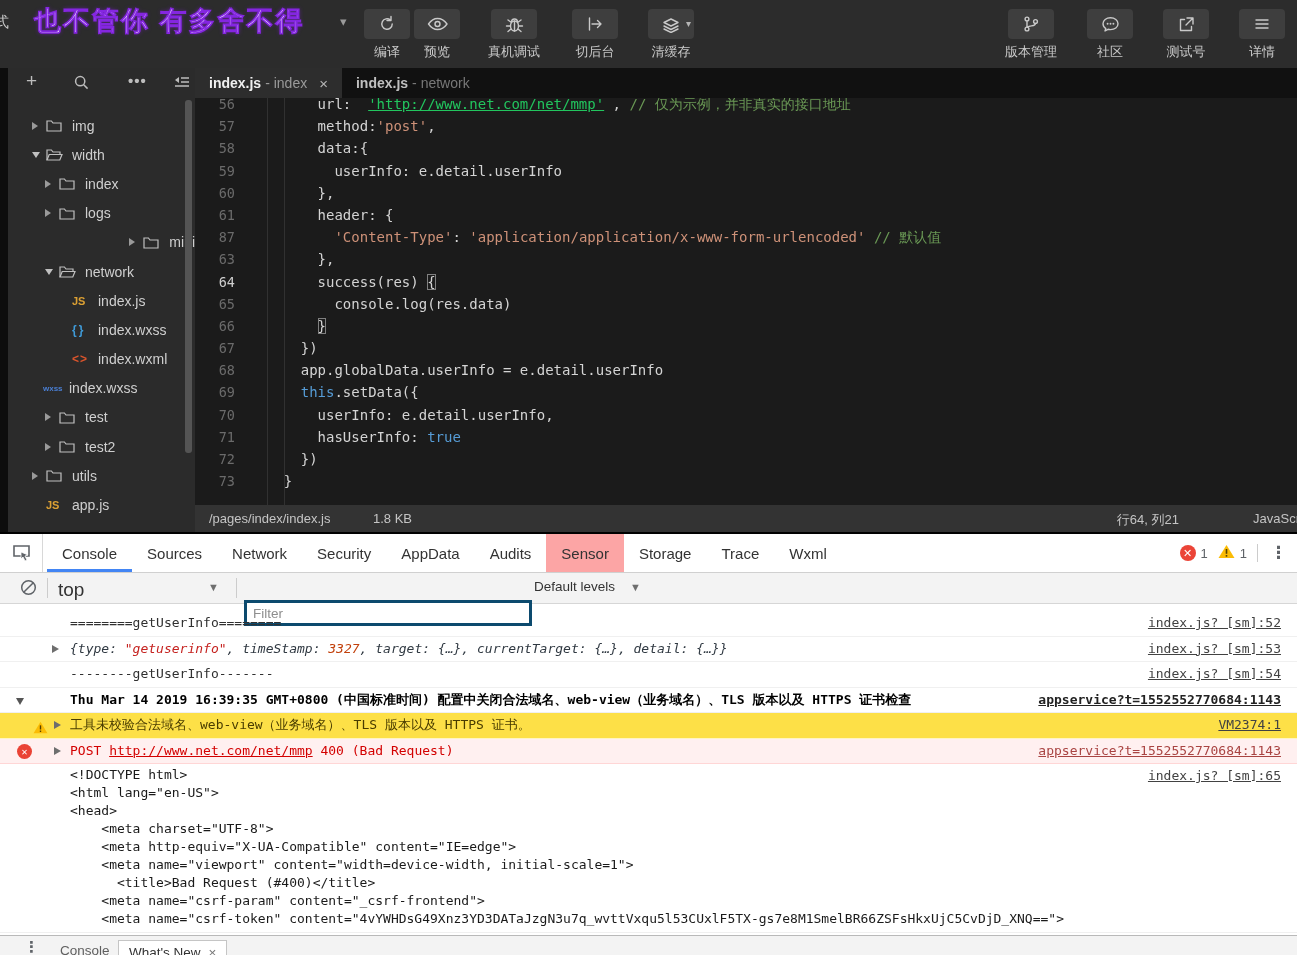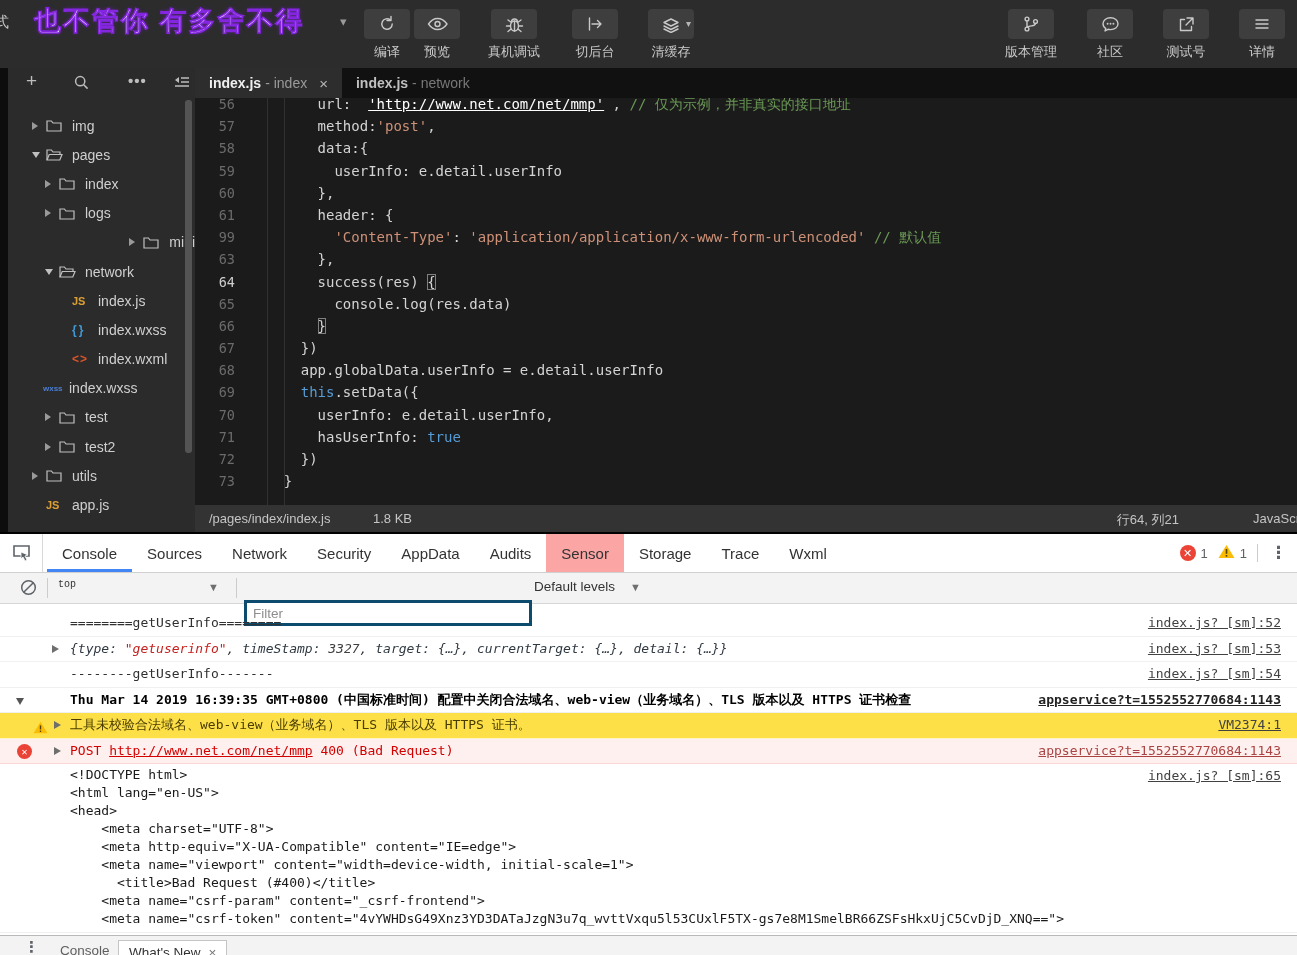--- a/index.html
+++ b/index.html
@@ -52,21 +52,21 @@
   .etab .x{color:#b5b5b5;margin-left:12px;font-size:15px;}
   #editor{position:absolute;left:195px;top:98px;right:0;height:407px;background:#1b1b1b;overflow:hidden;
           font-family:"DejaVu Sans Mono","Liberation Mono",monospace;font-size:14px;}
   .guide{position:absolute;top:0;bottom:0;width:1px;background:#313131;}
   .g1{left:72px;} .g2{left:89px;}
   #gutter{position:absolute;left:0;top:-5px;width:40px;text-align:right;color:#6b6b6b;font-size:13.5px;}
   #gutter .lnum{height:22.2px;line-height:22.2px;}
   #gutter .act{color:#cfcfcf;}
   #code{position:absolute;left:72px;top:-5px;right:0;white-space:pre;}
   .cline{height:22.2px;line-height:22.2px;}
-  .tok-p{color:#d4d4d4;} .tok-s{color:#ce9178;margin-top:34px;} .tok-sl{color:#ffffff;text-decoration:underline;}
+  .tok-p{color:#d4d4d4;} .tok-s{color:#ce9178;margin-top:34px;} .tok-sl{color:#22c55e;text-decoration:underline;}
   .tok-c{color:#6a9955;} .tok-k{color:#569cd6;}
   .tok-b{color:#d4d4d4;outline:1px solid #808080;outline-offset:-1px;}
   
   #statusbar{position:absolute;left:195px;top:505px;right:0;height:27px;background:#333;color:#c5c5c5;font-size:13px;}
   #sb-path{position:absolute;left:14px;top:6px;} #sb-size{position:absolute;left:178px;top:6px;}
   #sb-cursor{position:absolute;right:118px;top:6px;} #sb-lang{position:absolute;left:1058px;top:6px;white-space:nowrap;}
   
   #devtools{position:absolute;left:0;top:532px;width:1297px;height:423px;background:#fff;border-top:2px solid #000;}
   .dt-tabbar{position:relative;height:38px;border-bottom:1px solid #d0d0d0;display:flex;align-items:stretch;}
   #dt-inspect{width:42px;border-right:1px solid #d8d8d8;display:flex;align-items:center;justify-content:center;}
@@ -74,36 +74,36 @@
   .dtab.dact{border-bottom:3px solid #4285f4;padding-top:3px;}
   .dtab.dhl{background:#fca5a5;}
   #dt-badges{position:absolute;right:10px;top:0;height:38px;display:flex;align-items:center;}
   .err-badge{width:16px;height:16px;border-radius:50%;background:#eb4437;color:#fff;font-size:11px;line-height:16px;text-align:center;font-weight:bold;}
   .badge-num{color:#5f6368;font-size:13px;margin:0 10px 0 5px;}
   .dt-vdiv{width:1px;height:18px;background:#ccc;margin-right:12px;}
   #dt-kebab{color:#5f6368;font-size:17px;font-weight:bold;letter-spacing:0;line-height:10px;}
   .dt-toolbar{position:relative;height:30px;background:#f3f3f3;border-bottom:1px solid #d6d6d6;}
   #ct-clear{position:absolute;left:20px;top:6px;}
   .ct-div1{position:absolute;left:47px;top:5px;width:1px;height:20px;background:#ccc;}
-  #ct-top{position:absolute;left:58px;top:6px;font-size:10px;color:#333;font-family:Liberation Mono, monospace;}
+  #ct-top{position:absolute;left:58px;top:6px;font-size:19px;color:#333;}
   #ct-top-caret{position:absolute;left:208px;top:8px;font-size:11px;color:#6e6e6e;}
   .ct-div2{position:absolute;left:236px;top:5px;width:1px;height:20px;background:#ccc;}
   #ct-filter{position:absolute;left:244px;top:3px;width:270px;height:20px;border:3px solid #0c4a6e;background:#fff;
              font-size:13.5px;padding:0 6px;color:#333;font-family:inherit;margin-top:24px;}
   #ct-filter::placeholder{color:#8e8e8e;}
   #ct-levels{position:absolute;left:534px;top:6px;font-size:13.5px;color:#333;}
   #ct-levels-caret{position:absolute;left:630px;top:8px;font-size:11px;color:#6e6e6e;}
   
   #console-rows{padding-top:7px;font-family:"DejaVu Sans Mono","Liberation Mono",monospace;font-size:13px;}
   .crow{position:relative;min-height:24px;line-height:24.5px;border-bottom:1px solid #f0f0f0;padding-left:70px;color:#303030;}
   .crow.group{font-weight:bold;color:#000;padding-right:280px;}
   .crow.warning{background:#fde047;border-color:#fff5c2;color:#493c00;}
   .crow.error{background:#fff0f0;border-color:#ffd6d6;color:#d30000;}
   .crow.object{font-style:italic;color:#303942;}
-  .ob-str{color:#c5221f;} .ob-num{color:#404040;margin-top:46px;}
+  .ob-str{color:#c5221f;} .ob-num{color:#c2410c;margin-top:46px;}
   .err-url{text-decoration:underline;}
   .tri{position:absolute;top:8px;} 
   .tri-r{border-left:7px solid #6e6e6e;border-top:4.5px solid transparent;border-bottom:4.5px solid transparent;}
   .tri-d{top:10px;border-top:7px solid #555;border-left:4.5px solid transparent;border-right:4.5px solid transparent;}
   .wpos{position:absolute;left:33px;top:5px;} 
   .epos{position:absolute;left:17px;top:5px;width:15px;height:15px;border-radius:50%;background:#ea4335;color:#fff;
         font-size:10px;line-height:15px;text-align:center;font-weight:bold;font-style:normal;}
   .clink{position:absolute;right:16px;top:0;color:#424242;text-decoration:underline;cursor:pointer;font-style:normal;font-weight:normal;}
   .clink.bold{font-weight:bold;color:#222;}
   .clink.red{color:#a94442;}
@@ -266,21 +266,21 @@
         <div class="trow" style="padding-left: 24px;">
           <span class="arrow">
             <span class="arr-d"></span>
           </span>
           <span class="icn ficon">
             <svg width="17" height="13" viewBox="0 0 17 13">
               <path d="M1 12V2h4.4L7 4h7v2.5" fill="none" stroke="#c0c0c0" stroke-width="1.2"></path>
               <path d="M1 12l2.2-5.5H16L13.8 12z" fill="none" stroke="#c0c0c0" stroke-width="1.2"></path>
             </svg>
           </span>
-          <span class="tlabel">pages</span>
+          <span class="tlabel">width</span>
         </div>
         <div class="trow" style="padding-left: 37px;">
           <span class="arrow">
             <span class="arr-r"></span>
           </span>
           <span class="icn ficon">
             <svg width="16" height="13" viewBox="0 0 16 13">
               <path d="M1 2h4.4L7 4h8v8H1z" fill="none" stroke="#c0c0c0" stroke-width="1.2"></path>
             </svg>
           </span>
@@ -407,21 +407,21 @@
   <div id="editor">
     <div class="guide g1"></div>
     <div class="guide g2"></div>
     <div id="gutter">
         <div class="lnum">56</div>
         <div class="lnum">57</div>
         <div class="lnum">58</div>
         <div class="lnum">59</div>
         <div class="lnum">60</div>
         <div class="lnum">61</div>
-        <div class="lnum">99</div>
+        <div class="lnum">87</div>
         <div class="lnum">63</div>
         <div class="lnum act">64</div>
         <div class="lnum">65</div>
         <div class="lnum">66</div>
         <div class="lnum">67</div>
         <div class="lnum">68</div>
         <div class="lnum">69</div>
         <div class="lnum">70</div>
         <div class="lnum">71</div>
         <div class="lnum">72</div>

